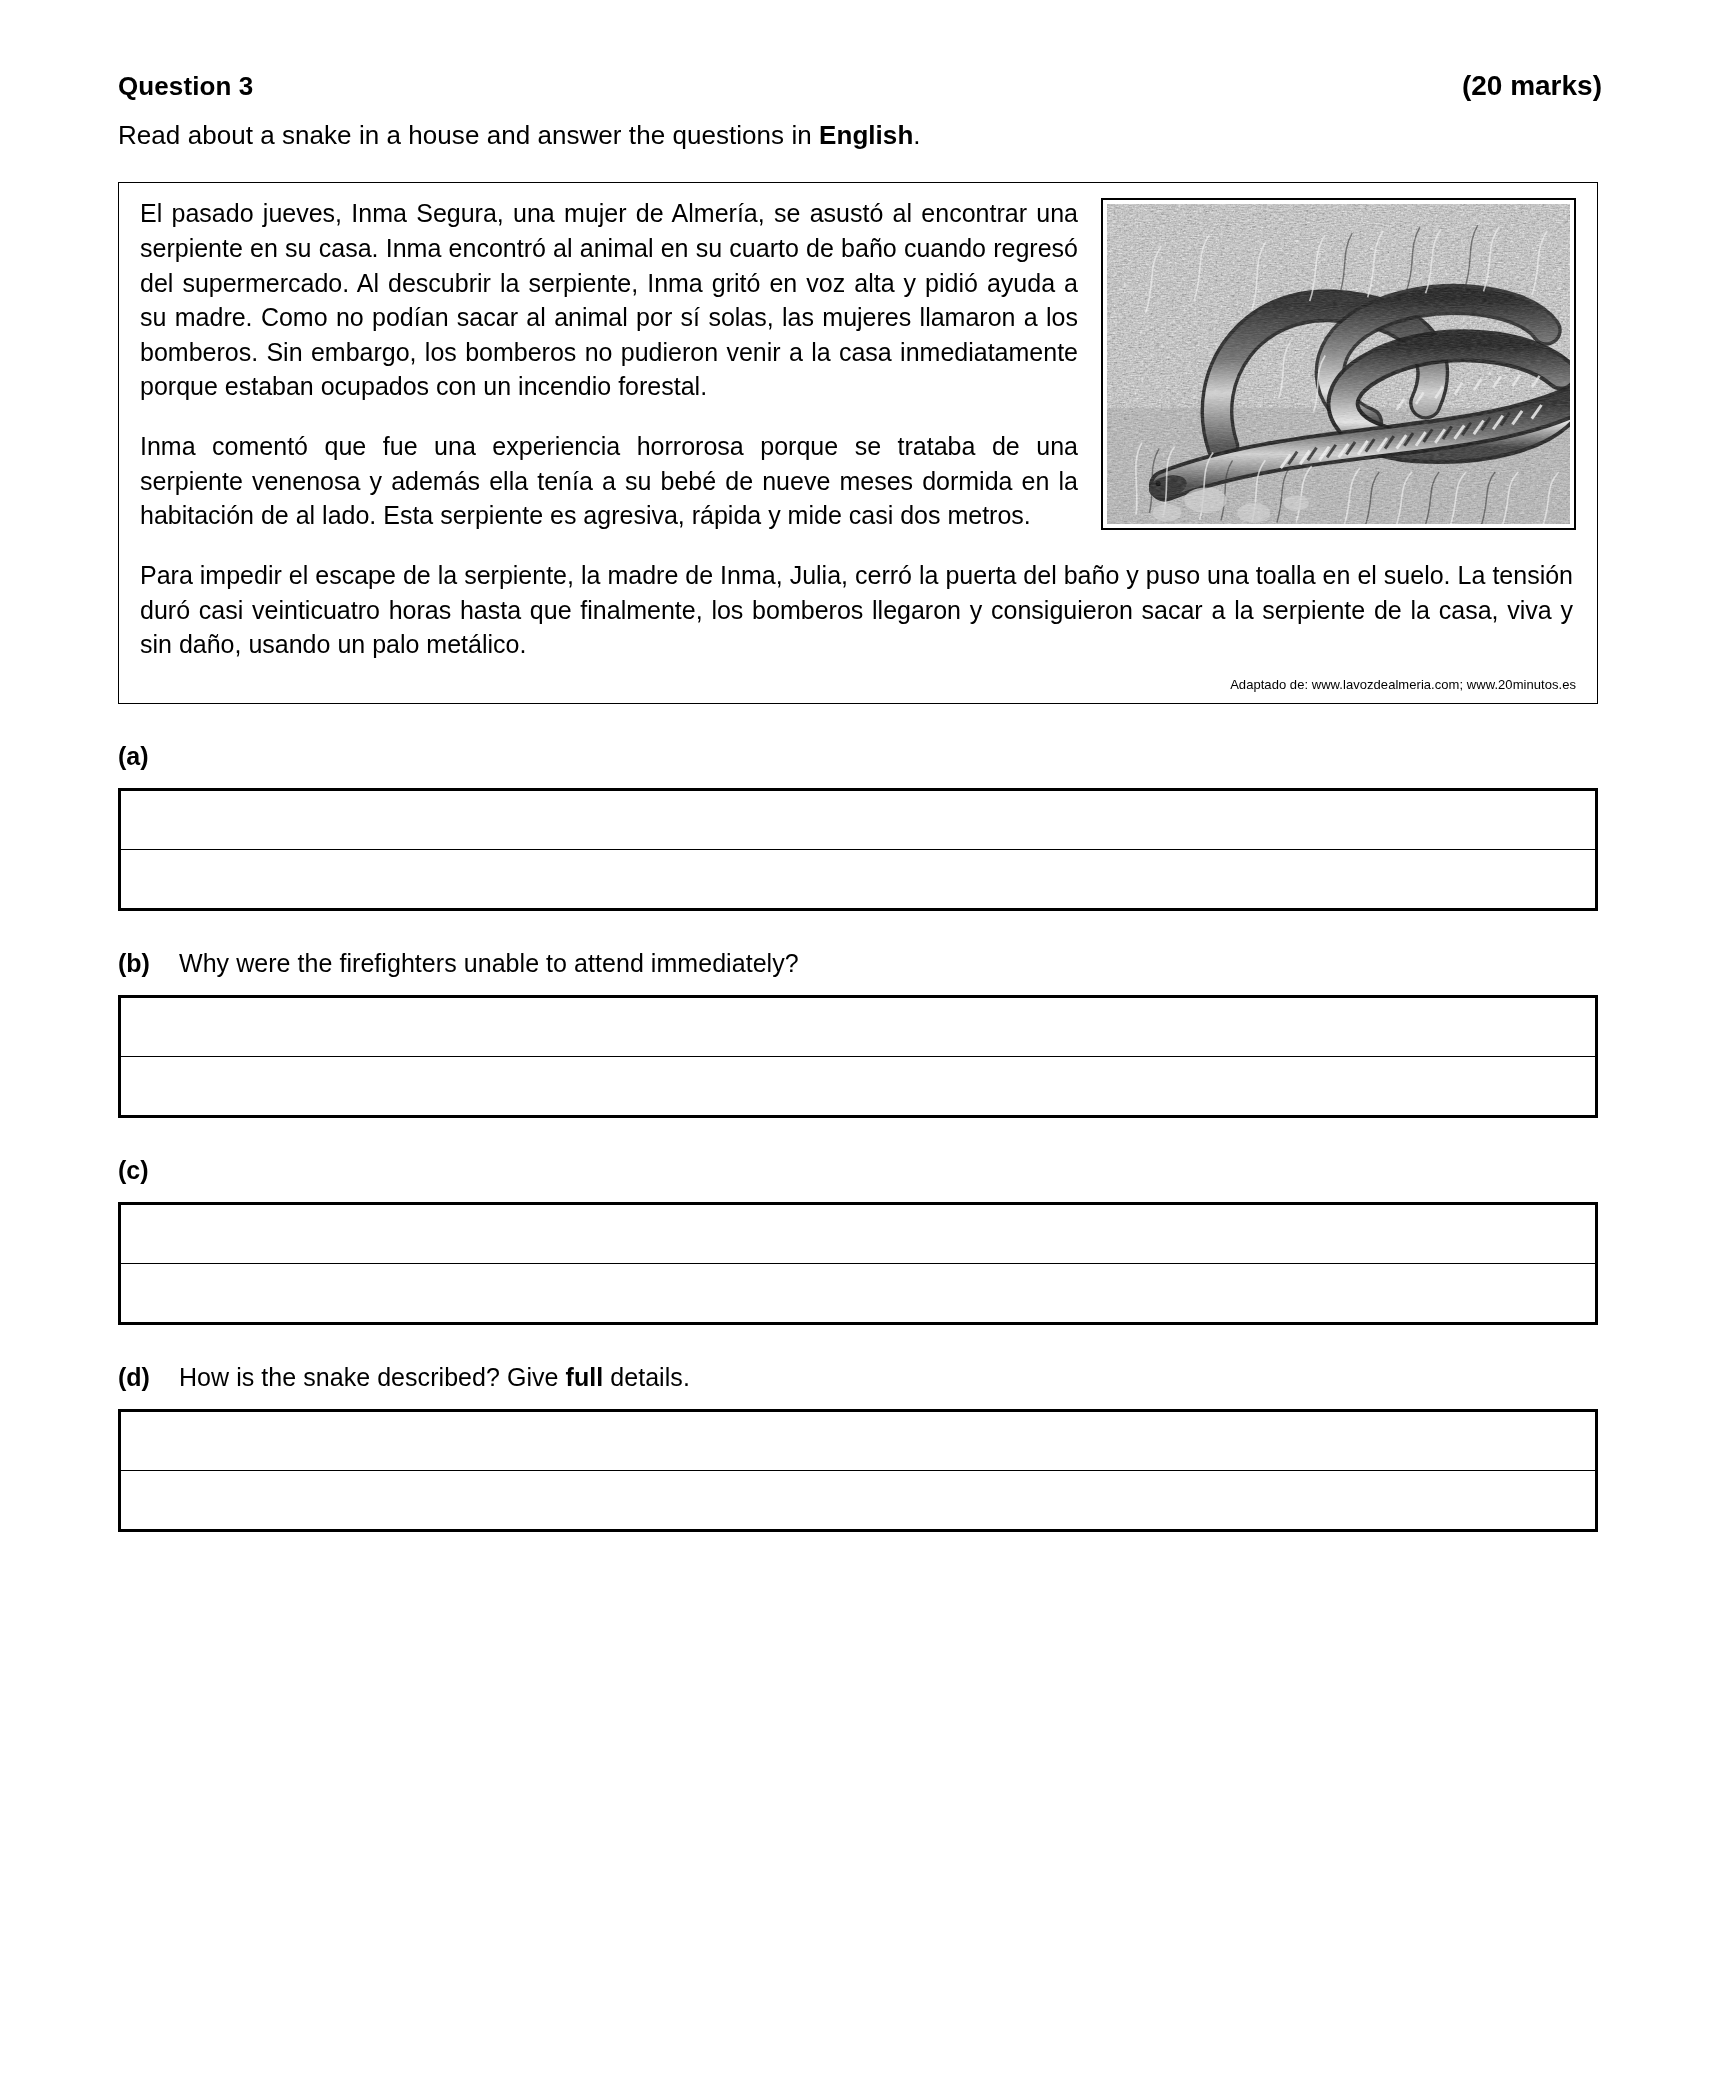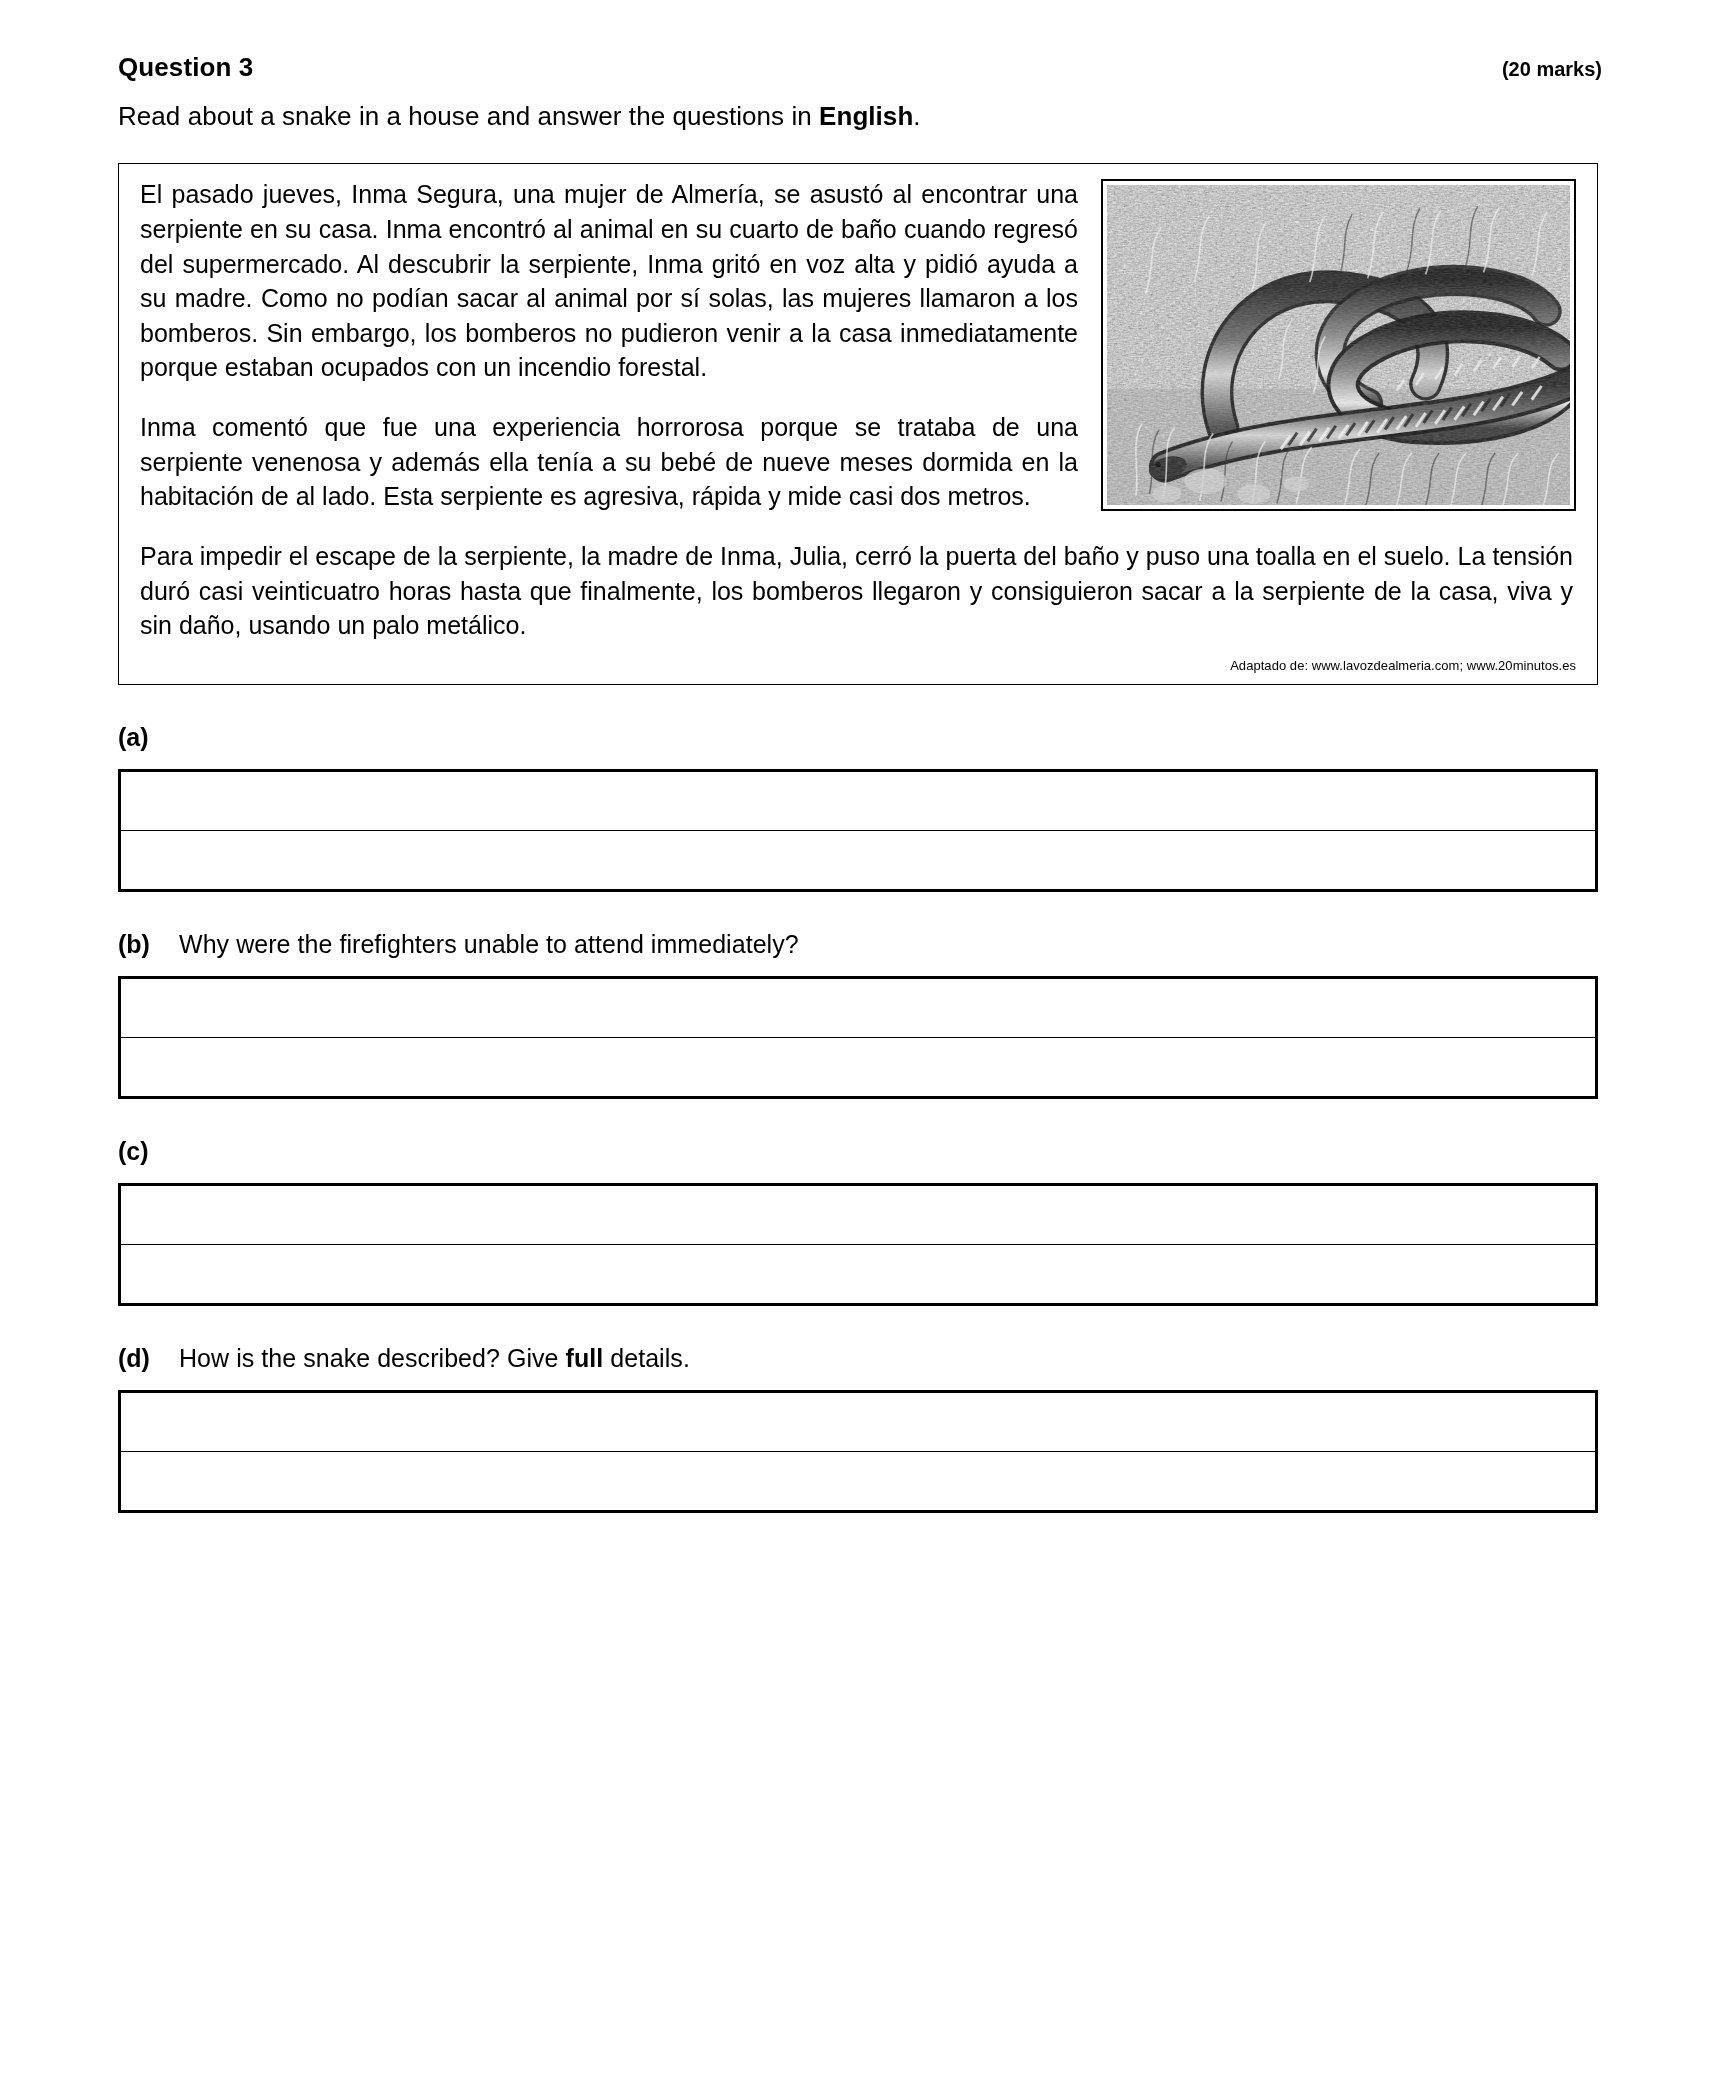--- a/index.html
+++ b/index.html
@@ -25,29 +25,29 @@
     left: 118px;
     top: 0;
     width: 1484px;
   }
 
   
   .header-row {
     display: flex;
     justify-content: space-between;
     align-items: baseline;
-    padding-top: 52px;
+    padding-top: 70px;
   }
   .q-title {
     font-size: 26px;
     font-weight: bold;
     letter-spacing: 0.1px;
   }
   .marks {
-    font-size: 20px;
+    font-size: 28px;
     font-weight: bold;
   }
   .instruction {
     font-size: 26px;
     margin-top: 18px;
     letter-spacing: 0.05px;
   }
   .instruction b { font-weight: bold; }
 
   

